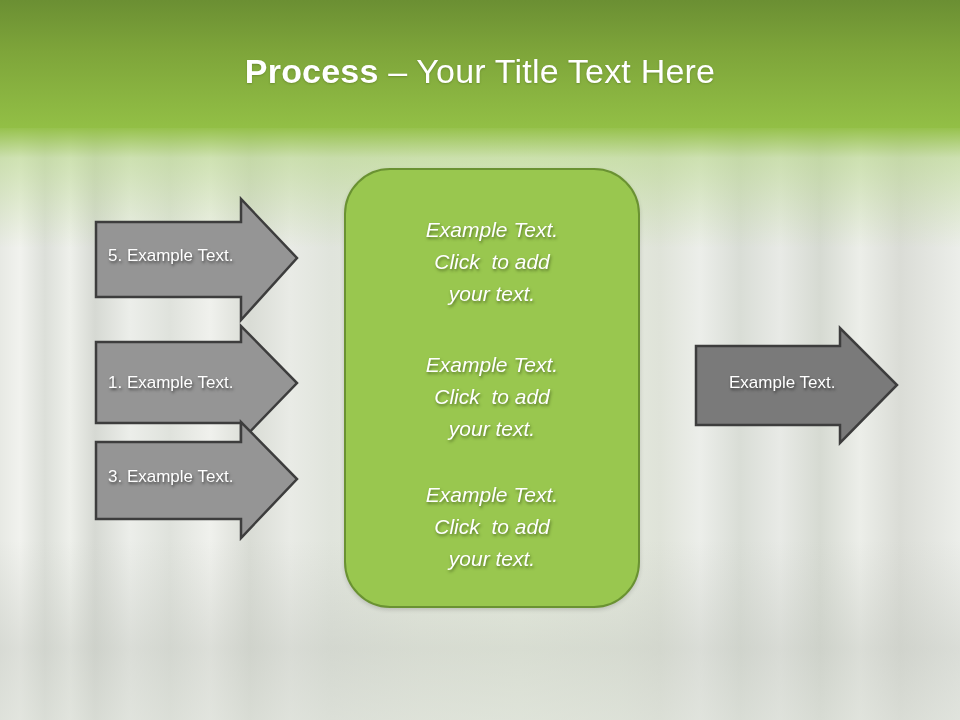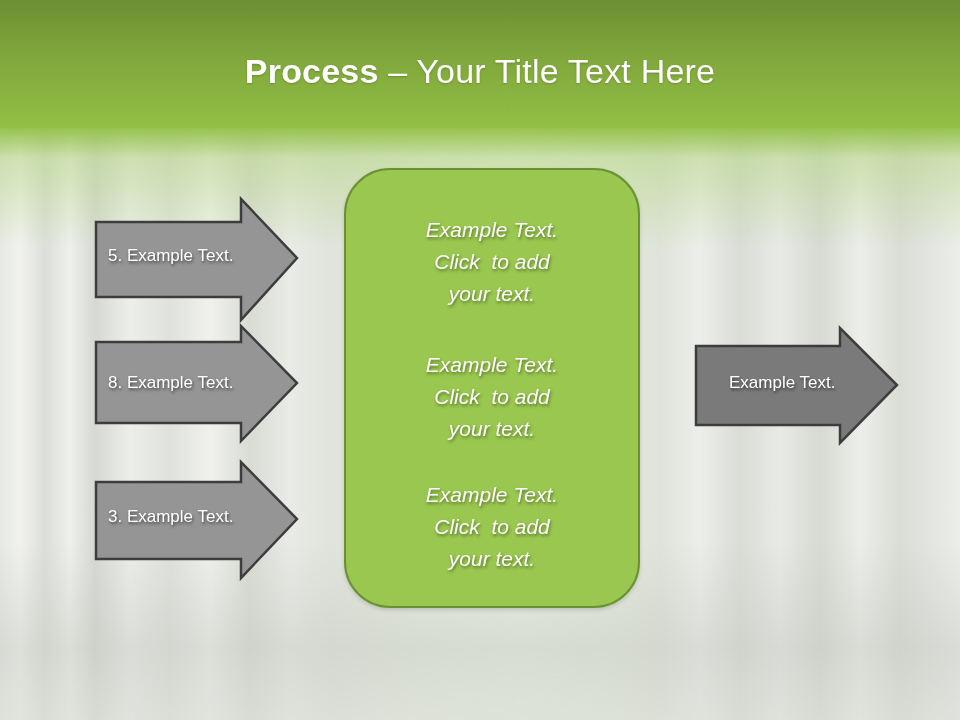--- a/index.html
+++ b/index.html
@@ -57,24 +57,24 @@
     <svg width="202" height="122">
       <polygon points="0,23 145,23 145,0 201,59 145,121 145,98 0,98" fill="#959595" stroke="#3d3d3d" stroke-width="2.5"></polygon>
     </svg>
     <span class="label" style="left:12px; top:47px;">5. Example Text.</span>
   </div>
 
   <div class="arrow" style="left:96px; top:326px; width:202px; height:116px;">
     <svg width="202" height="116">
       <polygon points="0,16 145,16 145,0 201,57 145,115 145,97 0,97" fill="#959595" stroke="#3d3d3d" stroke-width="2.5"></polygon>
     </svg>
-    <span class="label" style="left:12px; top:47px;">8. Example Text.</span>
+    <span class="label" style="left:12px; top:47px;">1. Example Text.</span>
   </div>
 
-  <div class="arrow" style="left:96px; top:462px; width:202px; height:117px;padding-left:9px;">
+  <div class="arrow" style="left:96px; top:422px; width:202px; height:117px;padding-left:9px;">
     <svg width="202" height="117">
       <polygon points="0,20 145,20 145,0 201,57 145,116 145,97 0,97" fill="#959595" stroke="#3d3d3d" stroke-width="2.5"></polygon>
     </svg>
     <span class="label" style="left:12px; top:45px;">3. Example Text.</span>
   </div>
 
   <div class="center-box">
     <div class="block" style="top:44px;">
       <div>Example Text.</div>
       <div>Click  to add</div>

